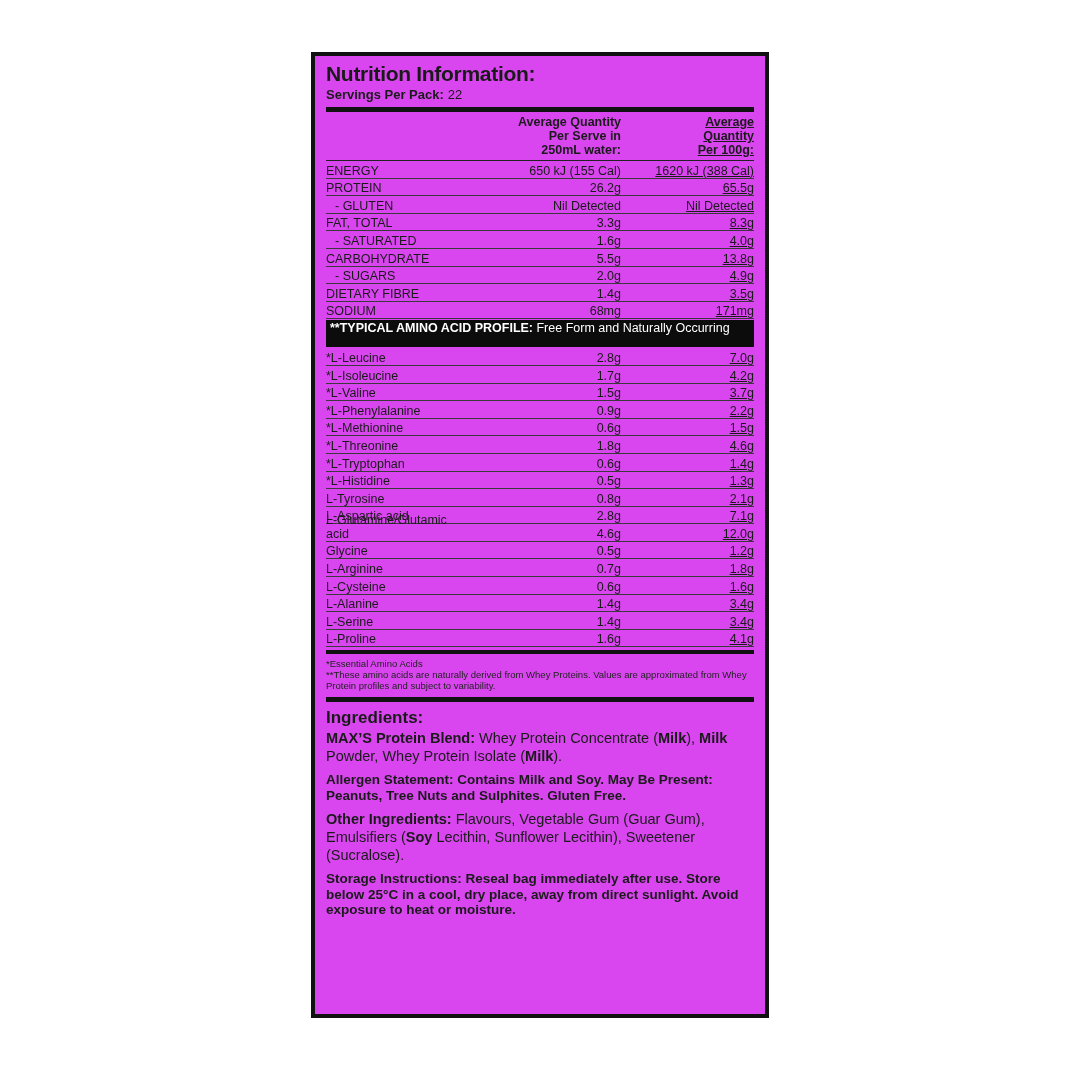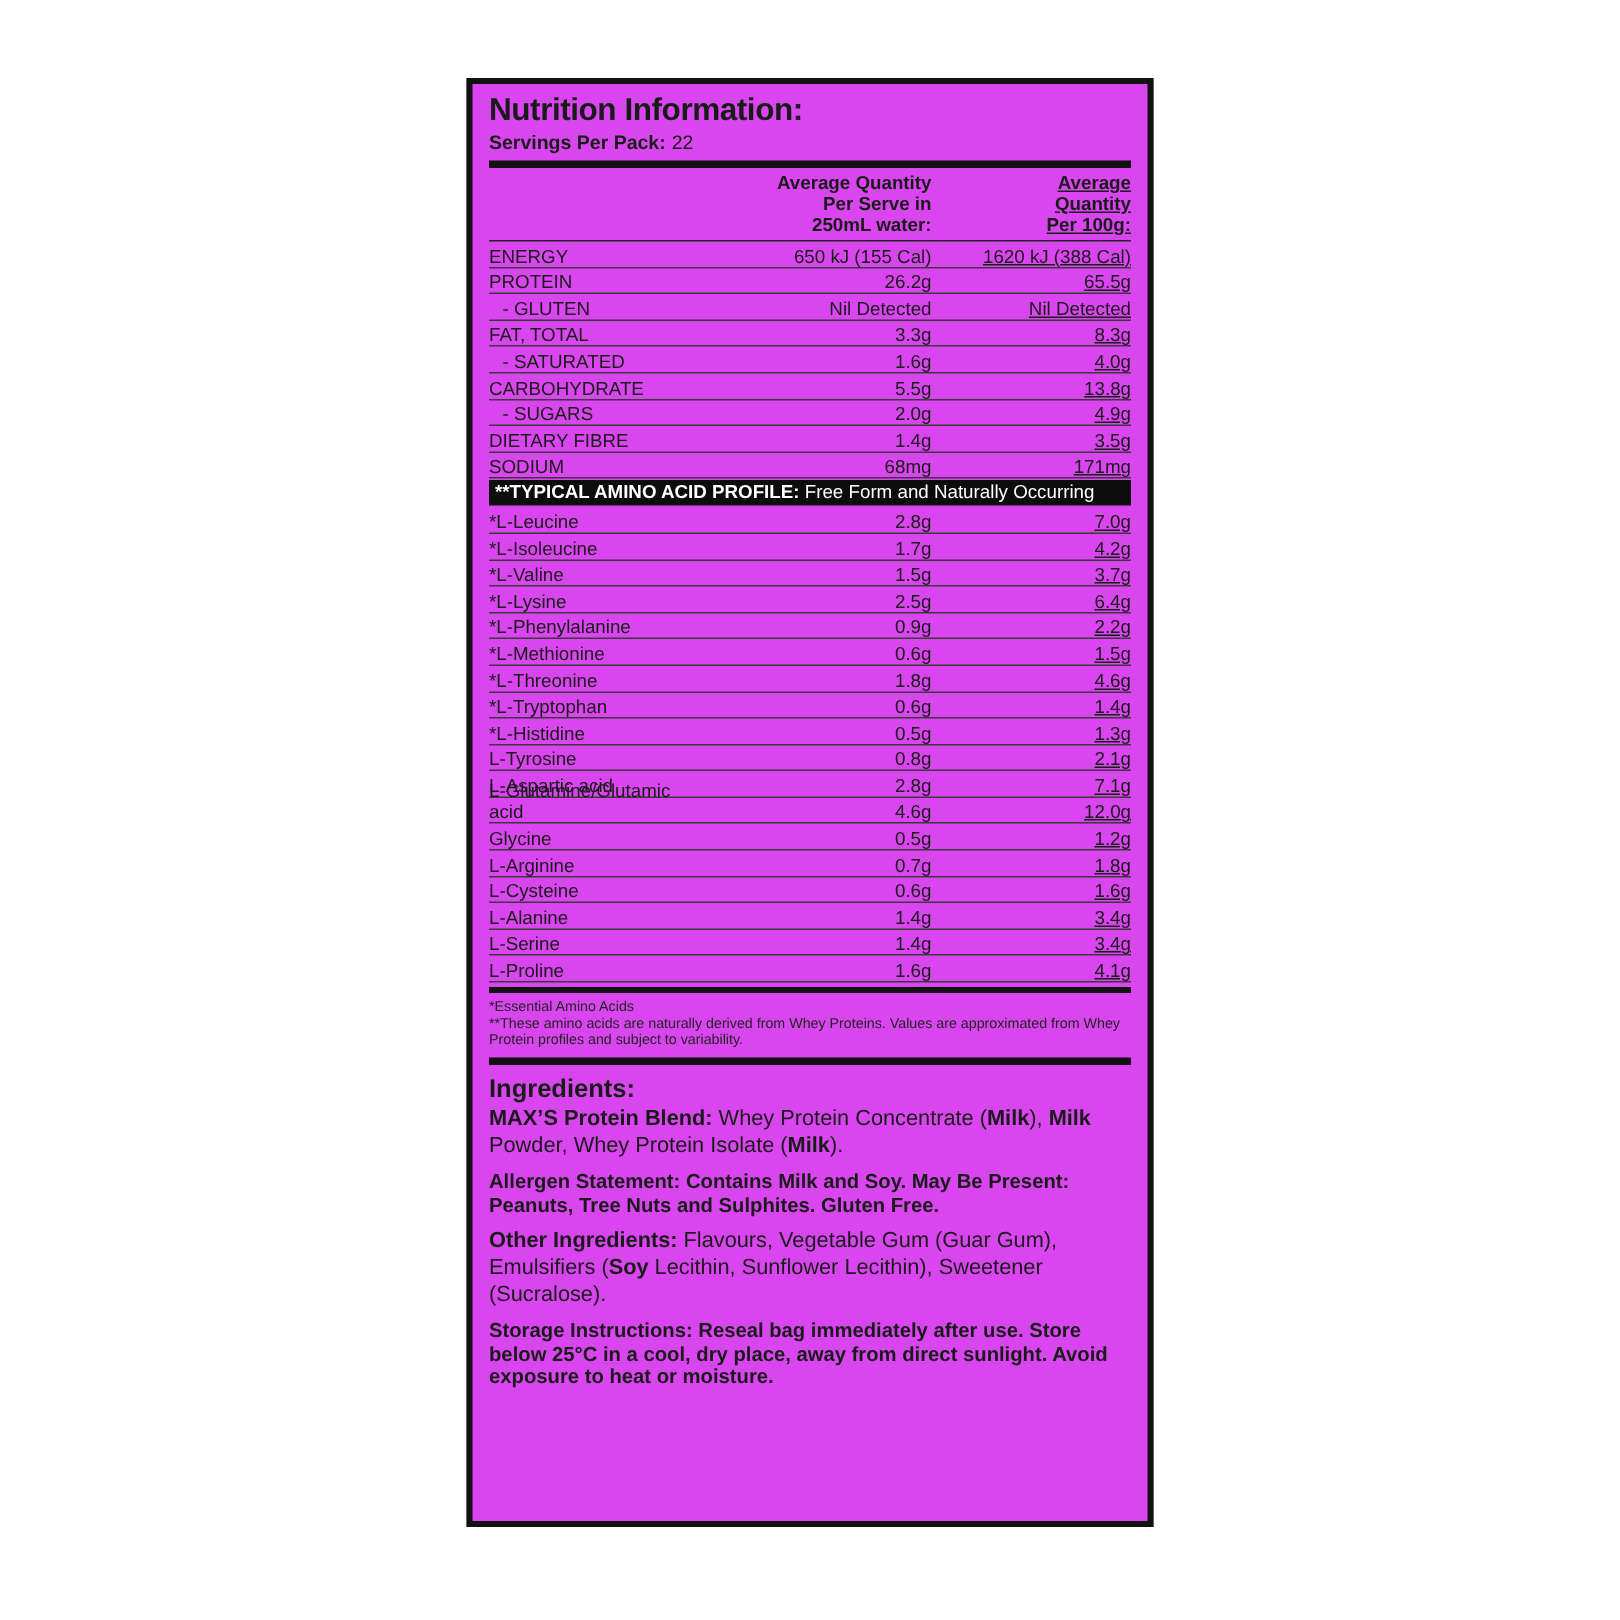--- a/index.html
+++ b/index.html
@@ -57,21 +57,21 @@
     font-size: 12.5px;
   }
   .trow .c-name { flex: 1; }
   .trow .c-name.indent { padding-left: 9px; }
 
   .amino-banner {
     background: #0c0c0c;
     color: #ffffff;
     font-size: 12.5px;
     line-height: 17px;
-    height: 17px;
+    height: 27px;
     padding: 0 4px;
     margin: 1px 0;
     white-space: nowrap;
     overflow: hidden;
   }
   .amino-banner .b { font-weight: bold; }
 
   .bar-thin  { height: 4px; background: #111; margin-top: 3px; }
   .bar-thick { height: 5px; background: #111; margin-top: 6px; }
 
@@ -187,25 +187,20 @@
           <div class="c-name">*L-Isoleucine</div>
           <div class="c-serve">1.7g</div>
           <div class="c-100">4.2g</div>
         </div>
         <div class="trow">
           <div class="c-name">*L-Valine</div>
           <div class="c-serve">1.5g</div>
           <div class="c-100">3.7g</div>
         </div>
         <div class="trow">
-          <div class="c-name">*L-Lysine</div>
-          <div class="c-serve">2.5g</div>
-          <div class="c-100">6.4g</div>
-        </div>
-        <div class="trow">
           <div class="c-name">*L-Phenylalanine</div>
           <div class="c-serve">0.9g</div>
           <div class="c-100">2.2g</div>
         </div>
         <div class="trow">
           <div class="c-name">*L-Methionine</div>
           <div class="c-serve">0.6g</div>
           <div class="c-100">1.5g</div>
         </div>
         <div class="trow">

